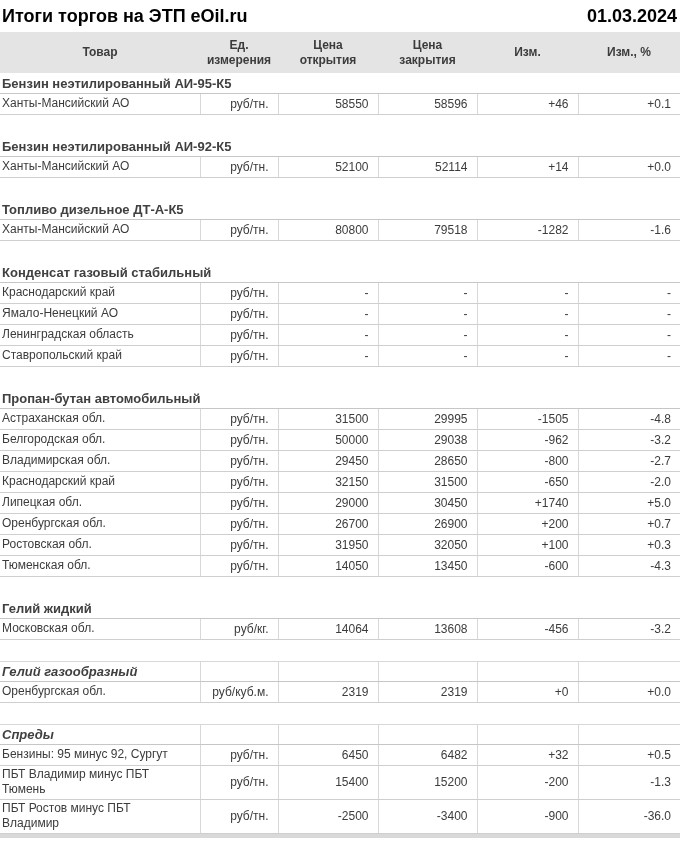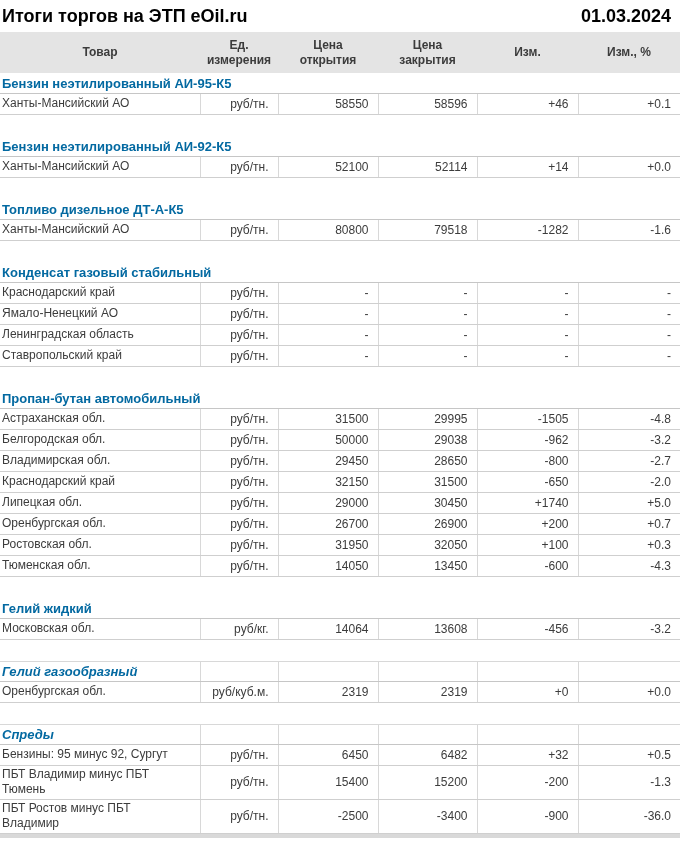--- a/index.html
+++ b/index.html
@@ -14,21 +14,21 @@
     overflow: hidden;
   }
   .page { width: 680px; }
 
   
   .titlebar {
     display: flex;
     justify-content: space-between;
     align-items: center;
     height: 32px;
-    padding: 0 9px 0 2px;
+    padding: 0 3px 0 2px;
     box-sizing: border-box;
   }
   .title, .date {
     font-weight: bold;
     font-size: 18px;
     color: #000000;
     white-space: nowrap;
   }
 
   
@@ -60,21 +60,21 @@
   tbody td {
     font-size: 12px;
     vertical-align: middle;
     box-sizing: border-box;
   }
 
   
   tr.section td {
     font-weight: bold;
     font-size: 13px;
-    color: #0369a1;
+    color: #404040;
     height: 20px;
     padding: 2px 2px 2px 2px;
     vertical-align: bottom;
     border-bottom: 1px solid #c6c6c6;
     white-space: nowrap;
     overflow: visible;
   }
   tr.section.grid td {
     border-top: 1px solid #d8d8d8;
     font-style: italic;

